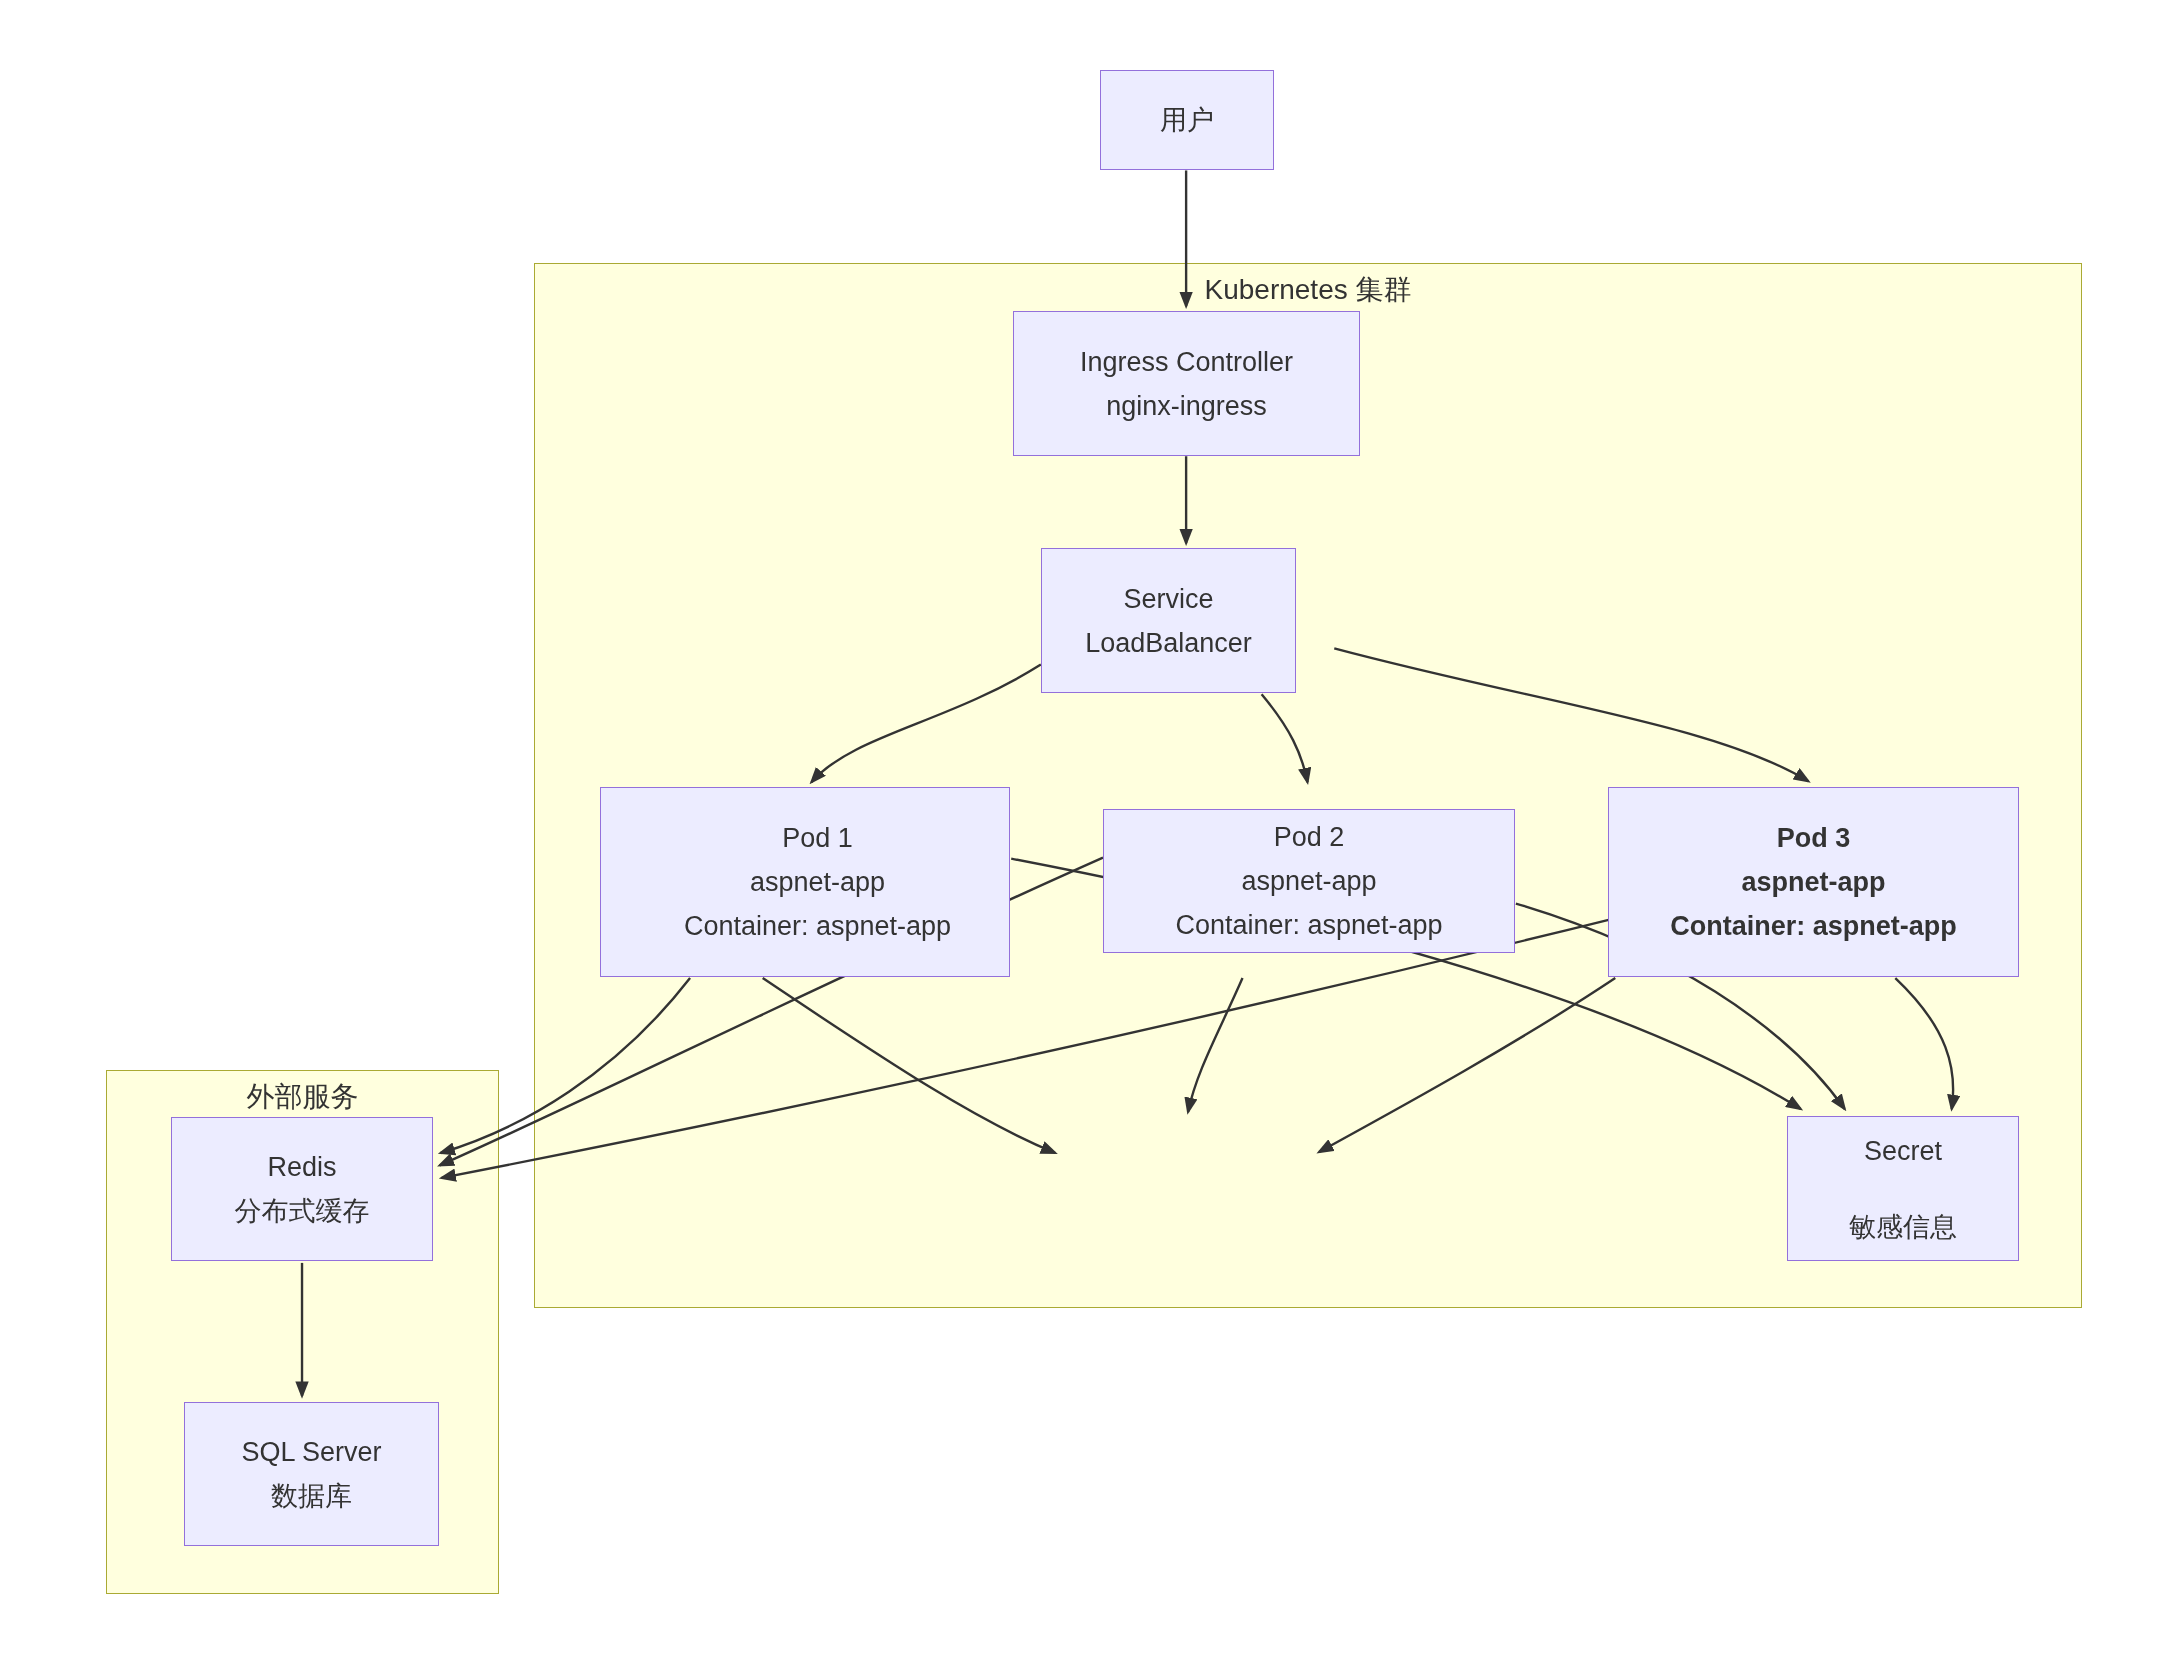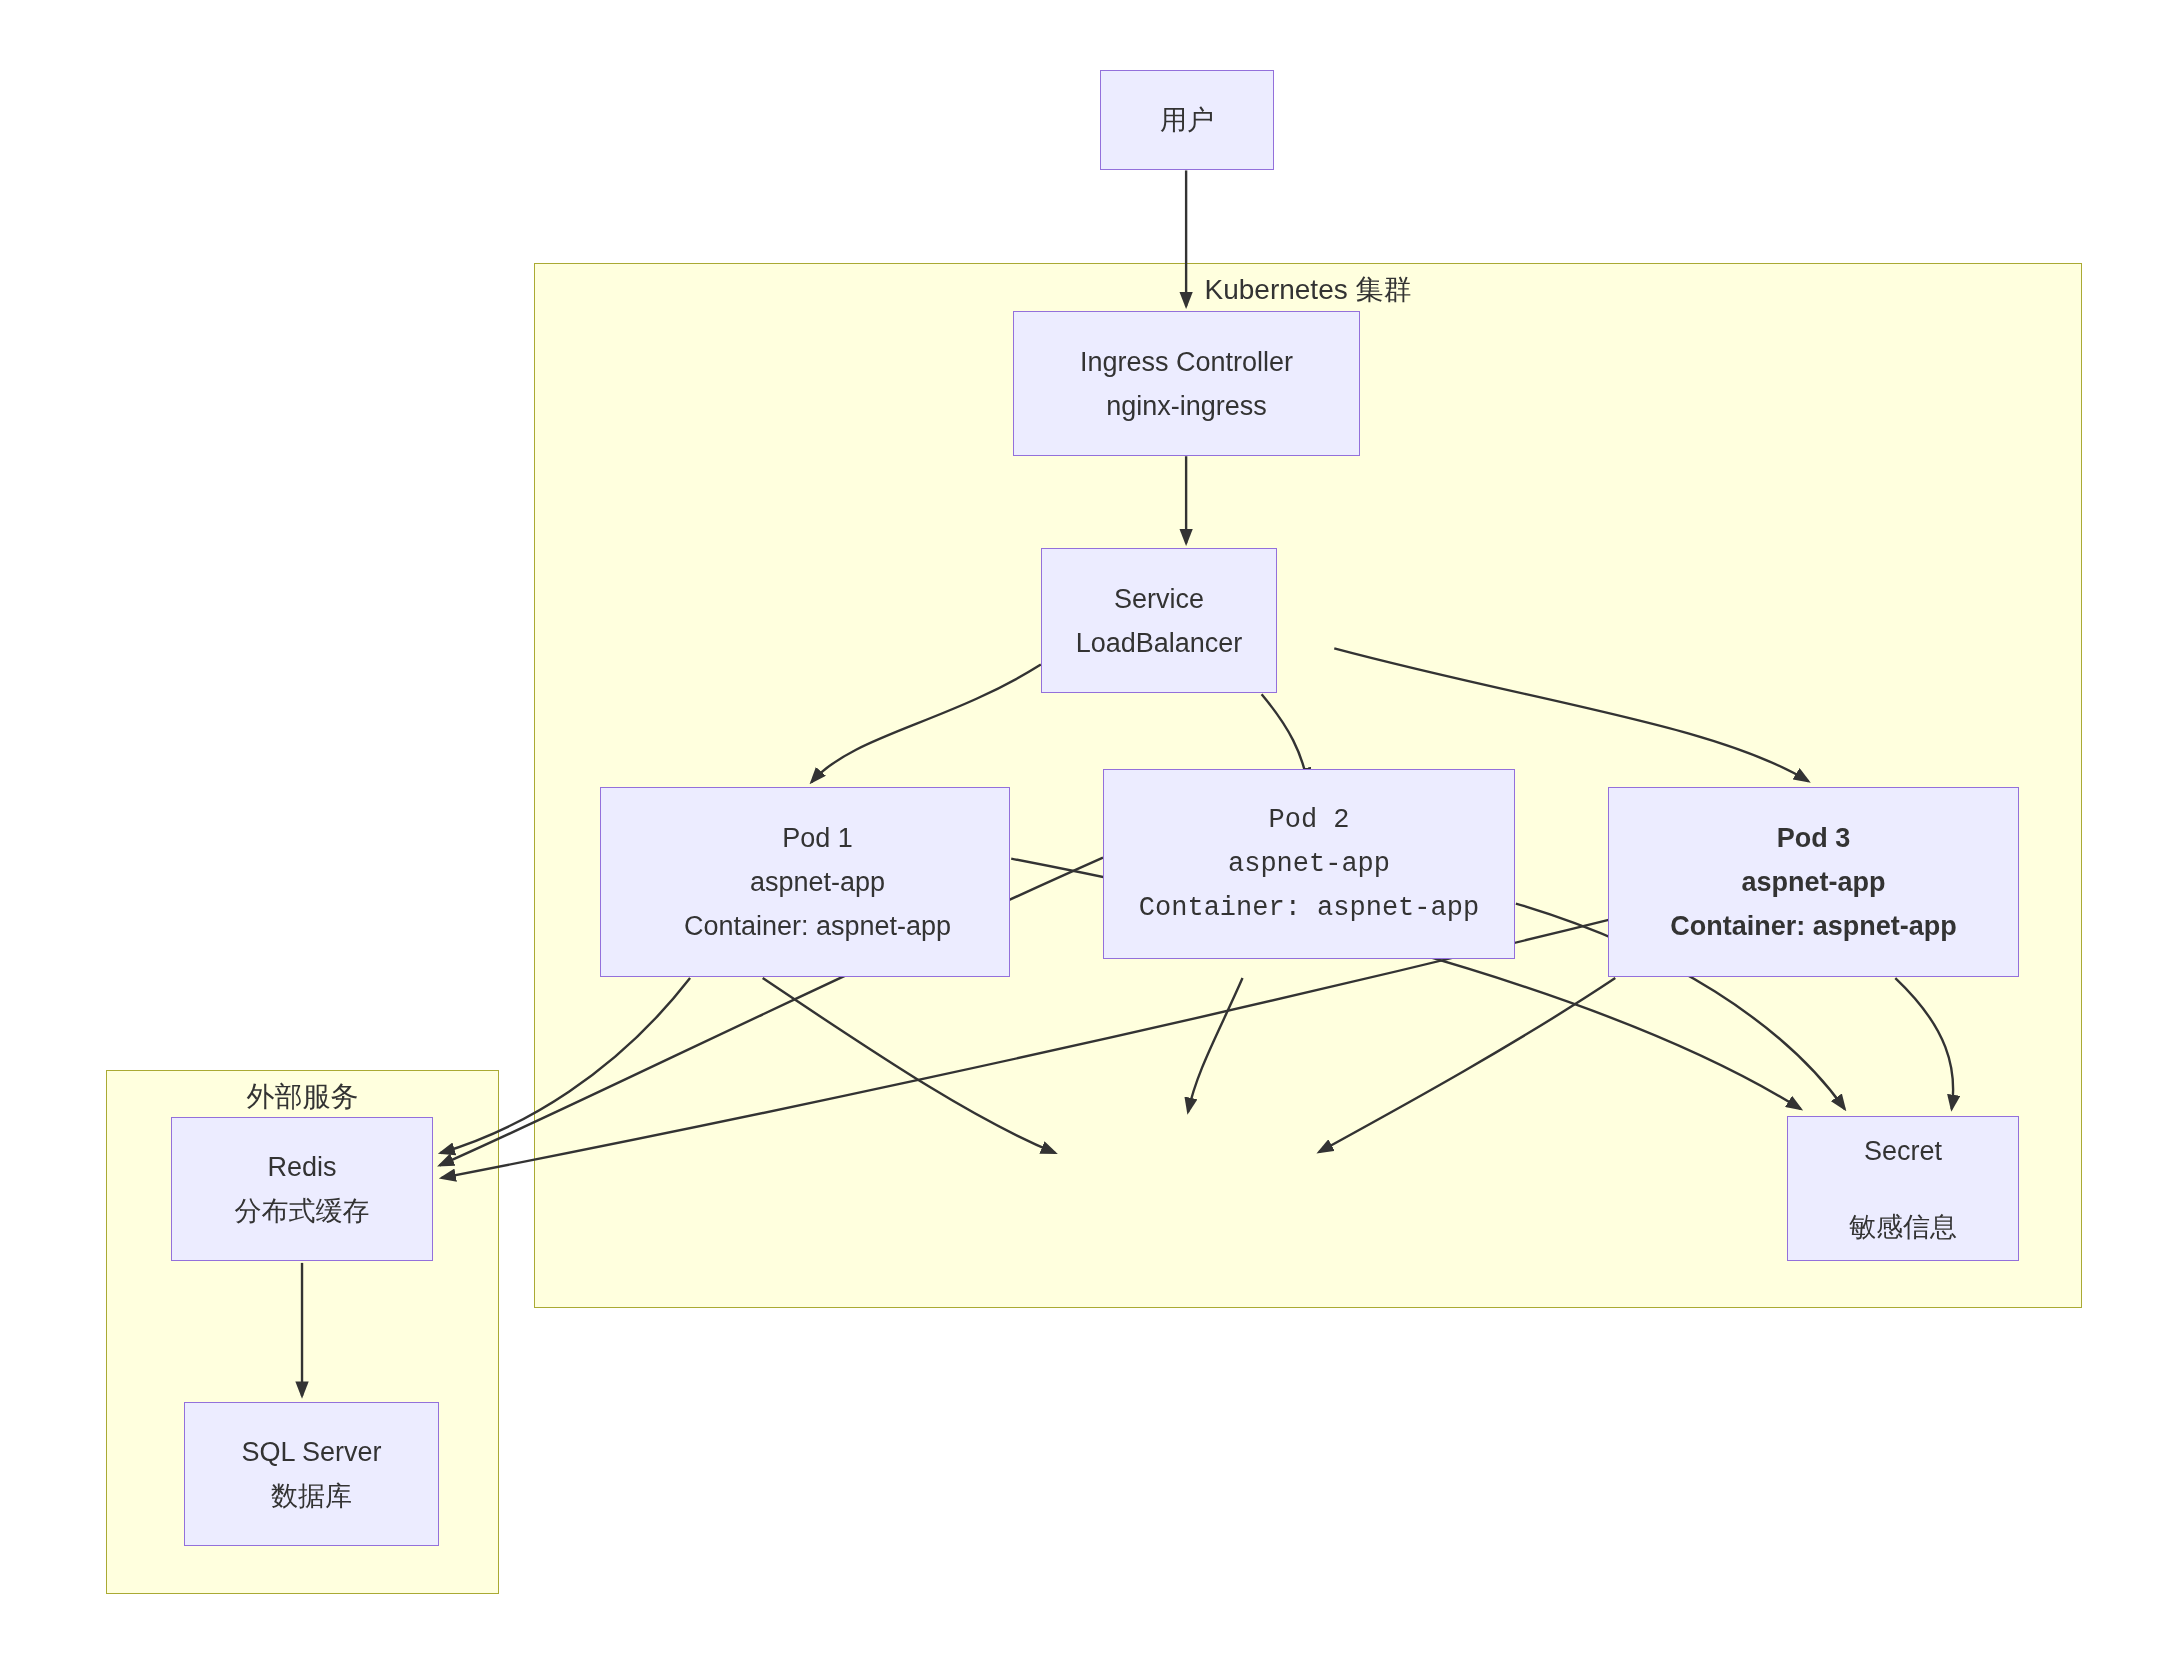--- a/index.html
+++ b/index.html
@@ -64,30 +64,30 @@
       <path d="M1683,962 C1155,1093 705,1185 462,1232" fill="none" stroke="#333333" stroke-width="2.5" marker-end="url(#arrowhead)"></path>
       <path d="M316,1321 L316,1460" fill="none" stroke="#333333" stroke-width="2.5" marker-end="url(#arrowhead)"></path>
     </svg>
     <div class="node" style="left: 1100px; top: 70px; width: 174px; height: 100px;">
       <span class="node-line">用户</span>
     </div>
     <div class="node" style="left: 1013px; top: 311px; width: 347px; height: 145px;">
       <span class="node-line">Ingress Controller</span>
       <span class="node-line">nginx-ingress</span>
     </div>
-    <div class="node" style="left: 1041px; top: 548px; width: 236px; height: 145px; text-align: right;">
+    <div class="node" style="left: 1041px; top: 548px; width: 255px; height: 145px; text-align: right;">
       <span class="node-line">Service</span>
       <span class="node-line">LoadBalancer</span>
     </div>
     <div class="node" style="left: 600px; top: 787px; width: 410px; height: 190px; padding-left: 25px;">
       <span class="node-line">Pod 1</span>
       <span class="node-line">aspnet-app</span>
       <span class="node-line">Container: aspnet-app</span>
     </div>
-    <div class="node" style="left: 1103px; top: 769px; width: 412px; height: 190px; font-family: Liberation Mono, monospace;">
+    <div class="node" style="left: 1103px; top: 809px; width: 412px; height: 144px;">
       <span class="node-line">Pod 2</span>
       <span class="node-line">aspnet-app</span>
       <span class="node-line">Container: aspnet-app</span>
     </div>
     <div class="node" style="left: 1608px; top: 787px; width: 411px; height: 190px; font-weight: bold;">
       <span class="node-line">Pod 3</span>
       <span class="node-line">aspnet-app</span>
       <span class="node-line">Container: aspnet-app</span>
     </div>
     <div class="node" style="left: 1787px; top: 1116px; width: 232px; height: 145px; gap: 32px;">

